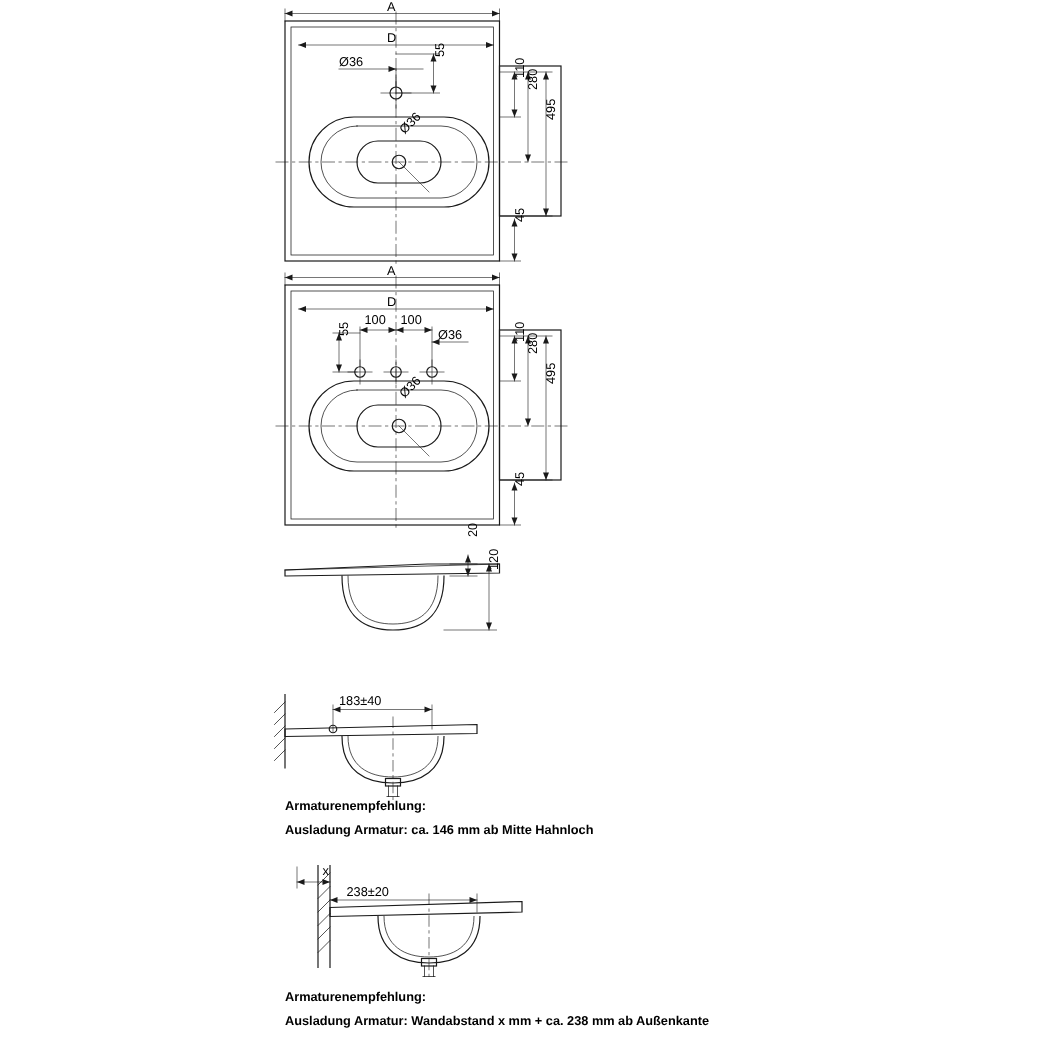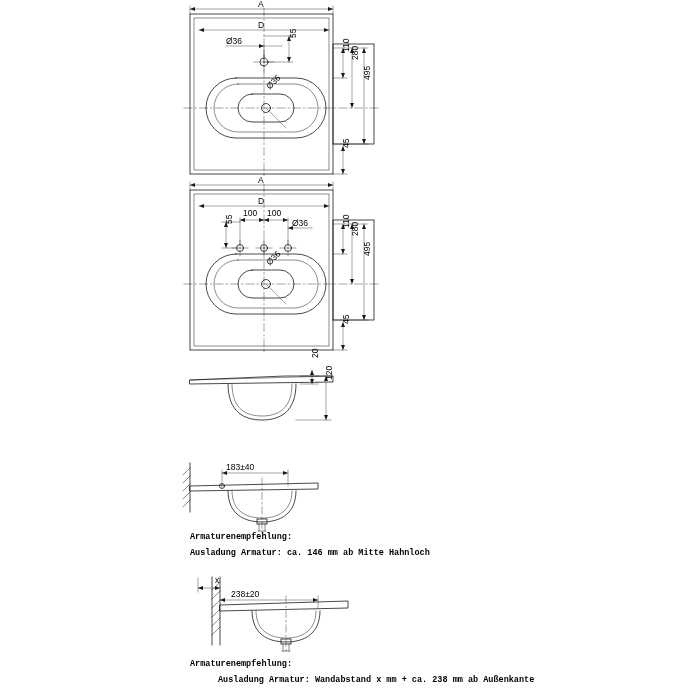--- a/index.html
+++ b/index.html
@@ -13,21 +13,21 @@
   }
   .sheet{position:absolute;left:0;top:0;width:700px;height:700px;}
   svg{display:block;}
   .note{
     position:absolute;
     font-size:8.5px;
     font-family:"Liberation Sans", sans-serif;
     color:#000;
     white-space:nowrap;
   }
-  .note.bold{font-weight:bold;font-family:Liberation Mono, monospace;}
+  .note.bold{font-weight:bold;}
 </style>
 </head>
 <body>
 
 <div class="sheet">
 <svg width="700" height="700" viewBox="0 0 700 700">
   <g fill="none" stroke="#1a1a1a" stroke-width="0.8" stroke-linecap="square">
 
   <g>
 
@@ -283,13 +283,13 @@
 <div class="note" style="left:324px;top:380px;transform:rotate(-90deg);transform-origin:left top;">120</div>
 
 <div class="note" style="left:226px;top:462px;">183±40</div>
 
 <div class="note" style="left:215px;top:575px;">x</div>
 <div class="note" style="left:231px;top:589px;">238±20</div>
 
 <div class="note bold" style="left:190px;top:532px;">Armaturenempfehlung:</div>
 <div class="note bold" style="left:190px;top:548px;">Ausladung Armatur: ca. 146 mm ab Mitte Hahnloch</div>
 <div class="note bold" style="left:190px;top:659px;">Armaturenempfehlung:</div>
-<div class="note bold" style="left:190px;top:675px;margin-left:28px;">Ausladung Armatur: Wandabstand x mm + ca. 238 mm ab Außenkante</div>
+<div class="note bold" style="left:190px;top:675px;">Ausladung Armatur: Wandabstand x mm + ca. 238 mm ab Außenkante</div>
 
 </body></html>

